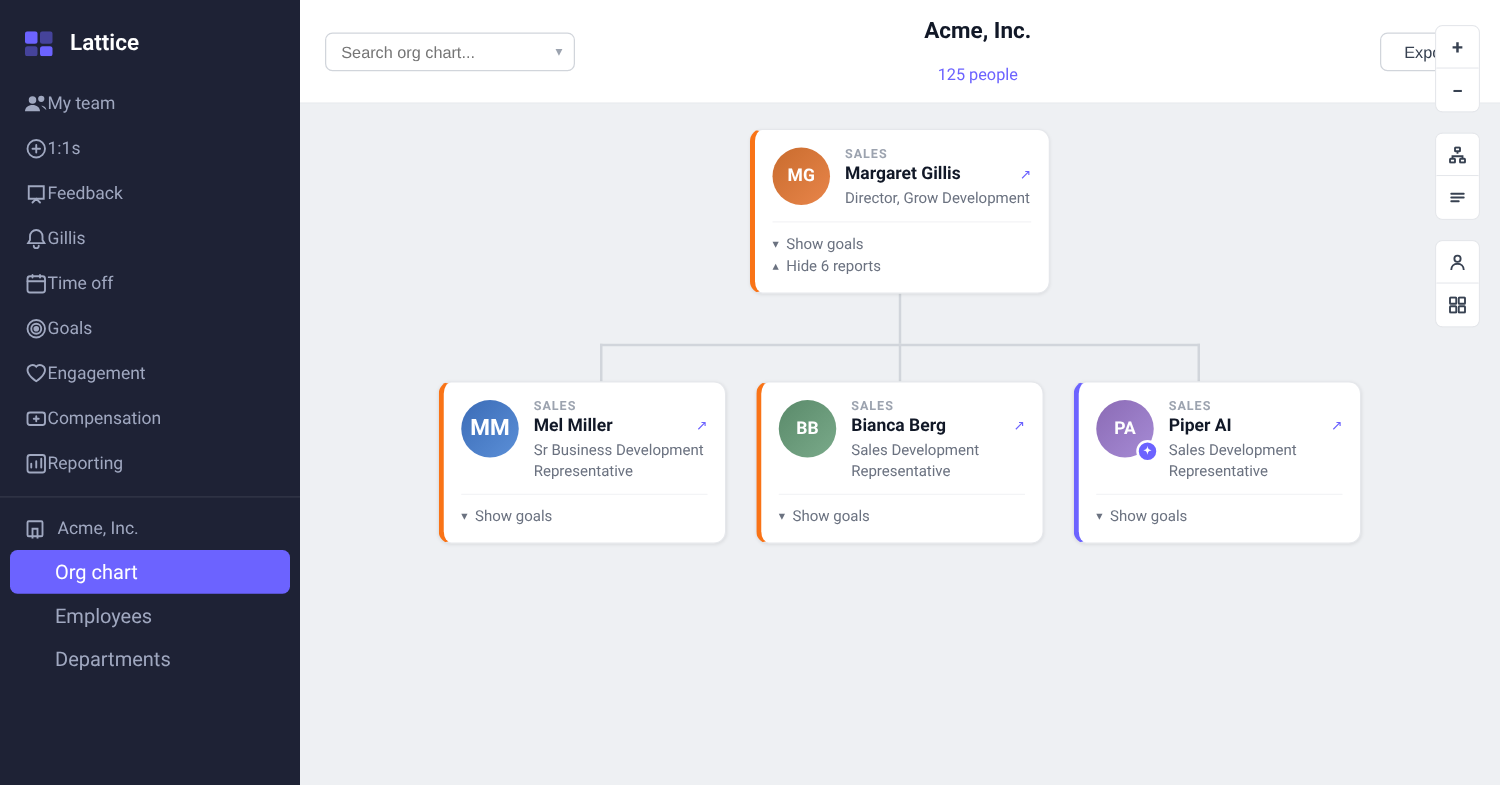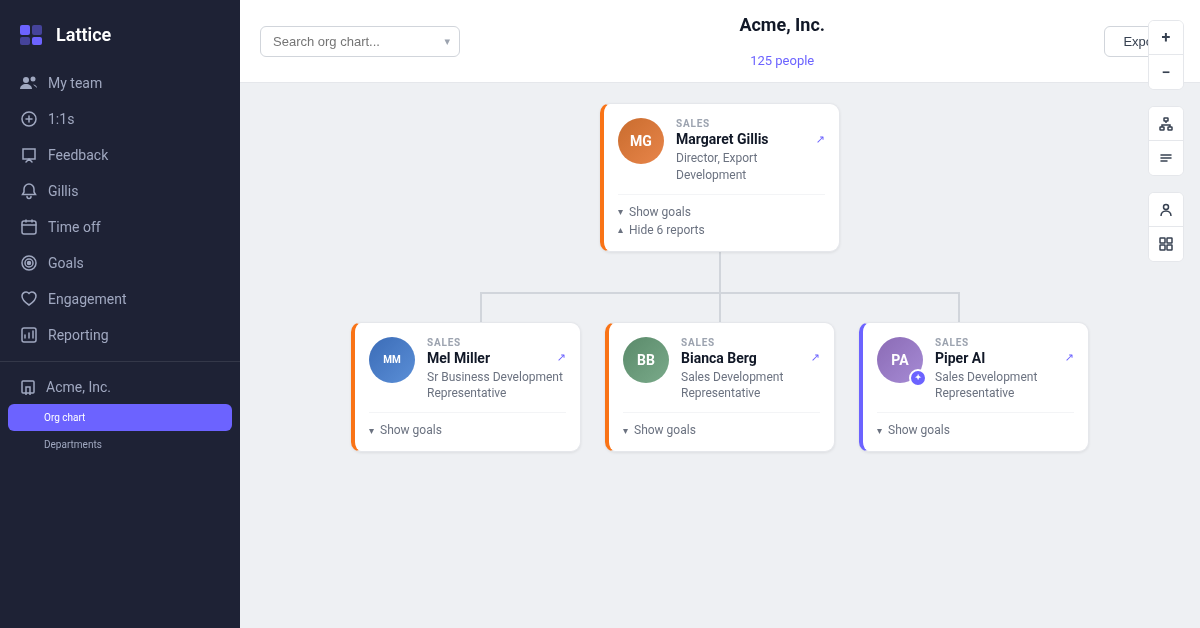--- a/index.html
+++ b/index.html
@@ -37,21 +37,20 @@
     }
     .sidebar-nav {
       display: flex;
       flex-direction: column;
       flex: 1;
       overflow-y: auto;
     }
     .nav-item {
       display: flex;
       align-items: center;
-      gap: 10px;
       padding: 9px 20px;
       color: #a0a8c0;
       font-size: 14px;
       cursor: pointer;
       transition: background 0.15s;
       text-align: right;
     }
     .nav-item .nav-icon { width: 18px; height: 18px; flex-shrink: 0; }
 
     
@@ -67,21 +66,21 @@
       padding: 9px 20px;
       color: #a0a8c0;
       font-size: 14px;
       cursor: pointer;
     }
     .sub-nav-item {
       display: flex;
       align-items: center;
       padding: 8px 20px 8px 44px;
       color: #a0a8c0;
-      font-size: 10px;
+      font-size: 16px;
       cursor: pointer;
     }
     .sub-nav-item.active {
       background: #6c63ff;
       color: white;
       border-radius: 6px;
       margin: 0 8px;
       padding: 8px 12px 8px 36px;
     }
 
@@ -380,38 +379,48 @@
       <span>Goals</span>
     </div>
     <div class="nav-item">
       <svg class="nav-icon" viewBox="0 0 18 18" fill="none" stroke="currentColor" stroke-width="1.5">
         <path d="M9 15s-7-4.5-7-9a4 4 0 0 1 7-2.6A4 4 0 0 1 16 6c0 4.5-7 9-7 9z"></path>
       </svg>
       <span>Engagement</span>
     </div>
     <div class="nav-item">
       <svg class="nav-icon" viewBox="0 0 18 18" fill="none" stroke="currentColor" stroke-width="1.5">
+        <rect x="2" y="4" width="14" height="10" rx="2"></rect>
+        <path d="M9 7v4M7 9h4" stroke-linecap="round"></path>
+      </svg>
+      <span>Compensation</span>
+    </div>
+    <div class="nav-item">
+      <svg class="nav-icon" viewBox="0 0 18 18" fill="none" stroke="currentColor" stroke-width="1.5">
         <rect x="2" y="2" width="14" height="14" rx="2"></rect>
         <path d="M5 12V9M9 12V7M13 12V5" stroke-linecap="round"></path>
       </svg>
       <span>Reporting</span>
     </div>
 
     <div class="company-section">
       <div class="company-header">
         <svg width="16" height="16" viewBox="0 0 16 16" fill="none" stroke="currentColor" stroke-width="1.5">
           <rect x="2" y="2" width="12" height="12" rx="1"></rect>
           <path d="M6 16V8h4v8"></path>
         </svg>
         <span>Acme, Inc.</span>
       </div>
       <div class="sub-nav-item active">
         <span>Org chart</span>
       </div>
       <div class="sub-nav-item">
+        <span>Employees</span>
+      </div>
+      <div class="sub-nav-item">
         <span>Departments</span>
       </div>
       <div class="sub-nav-item">
         
       </div>
     </div>
   </div>
 </div>
 
 <div class="main">
@@ -438,21 +447,21 @@
           <div class="node-avatar-placeholder" style="background: linear-gradient(135deg, #c96c2e, #e8854a); font-size: 14px;">
             MG
           </div>
         </div>
         <div class="node-info">
           <div class="node-dept">SALES</div>
           <div class="node-name-row">
             <span class="node-name">Margaret Gillis</span>
             <span class="node-link-icon">↗</span>
           </div>
-          <div class="node-title">Director, Export Development</div>
+          <div class="node-title">Director, Grow Development</div>
         </div>
       </div>
       <div class="node-footer">
         <div class="node-toggle">
           <span class="toggle-arrow">▾</span>
           <span>Show goals</span>
         </div>
         <div class="node-toggle">
           <span class="toggle-arrow">▴</span>
           <span>Hide 6 reports</span>
@@ -468,21 +477,21 @@
       <div style="position:absolute; top:0; left:calc(50% - 240px); width:2px; height:30px; background:#d1d5db;"></div>
       <div style="position:absolute; top:0; left:50%; width:2px; height:30px; background:#d1d5db; transform:translateX(-50%);"></div>
       <div style="position:absolute; top:0; left:calc(50% + 240px); width:2px; height:30px; background:#d1d5db; transform:translateX(-100%);"></div>
     </div>
 
     <div class="children-row" style="padding-top:30px;">
 
       <div class="org-node child-mel" style="border-left: 4px solid #f97316;">
         <div class="node-header">
           <div class="avatar-wrapper">
-            <div class="node-avatar-placeholder" style="background: linear-gradient(135deg, #3b6cb7, #5b8fd7); font-size: 10px;">
+            <div class="node-avatar-placeholder" style="background: linear-gradient(135deg, #3b6cb7, #5b8fd7); font-size: 18px;">
               MM
             </div>
           </div>
           <div class="node-info">
             <div class="node-dept">SALES</div>
             <div class="node-name-row">
               <span class="node-name">Mel Miller</span>
               <span class="node-link-icon">↗</span>
             </div>
             <div class="node-title">Sr Business Development Representative</div>

